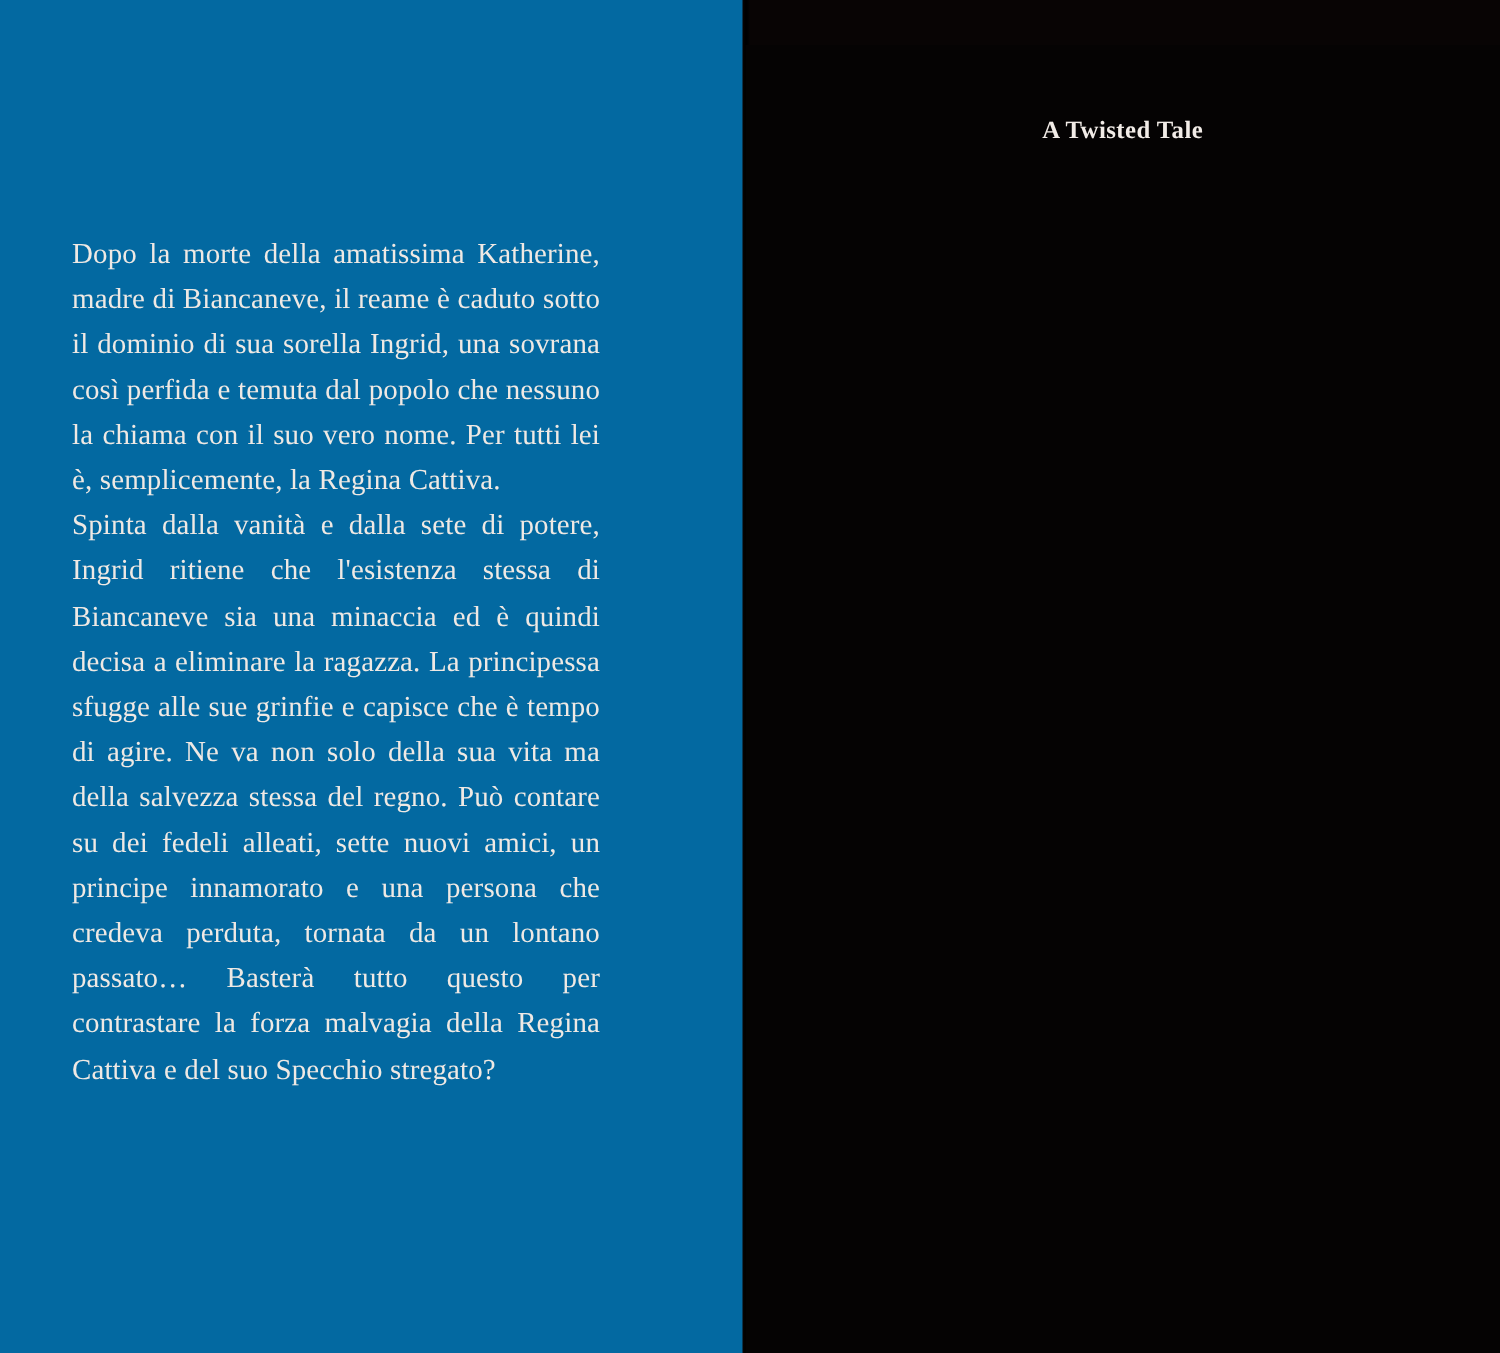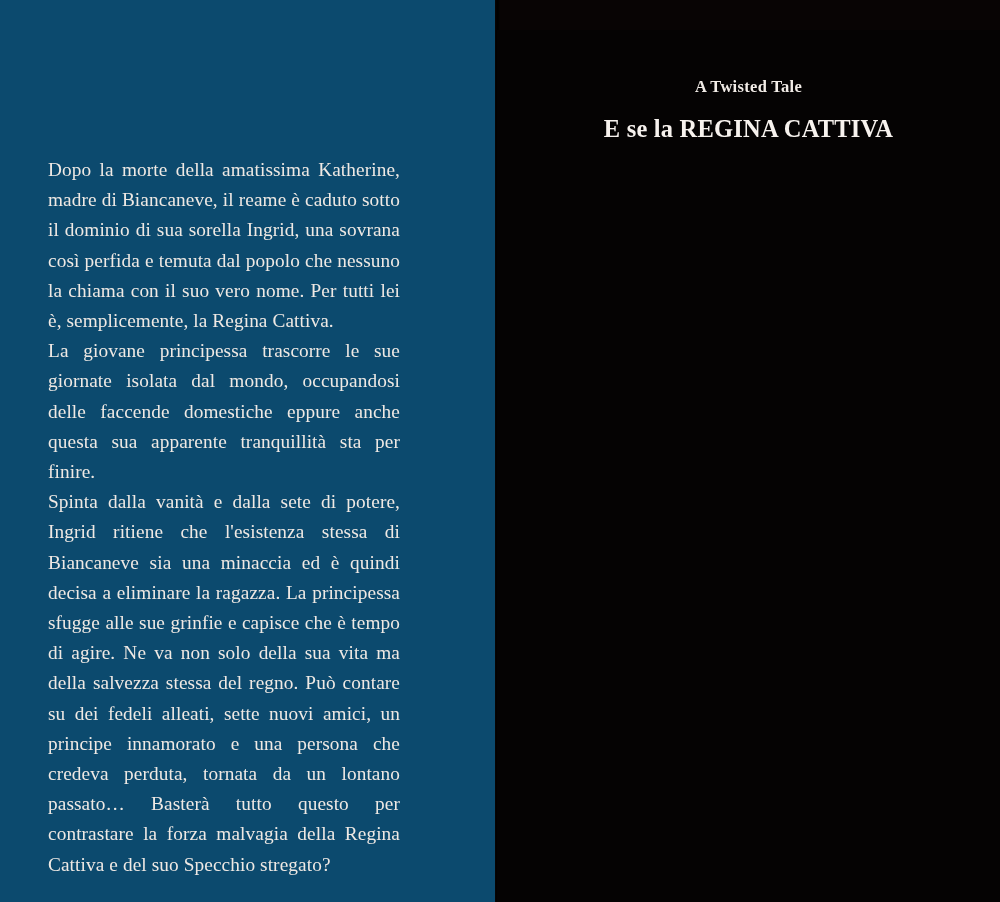--- a/index.html
+++ b/index.html
@@ -18,21 +18,21 @@
     width: 1000px;
     height: 902px;
     background: #080404;
     display: flex;
   }
   
   .panel-left {
     position: relative;
     width: 497px;
     height: 902px;
-    background: #0c4a6e;
+    background: #0369a1;
     box-sizing: border-box;
   }
   .gutter {
     position: absolute;
     left: 495px;
     top: 0;
     width: 5px;
     height: 902px;
     background: linear-gradient(to right, #0a0504 0%, #000000 40%, #000000 60%, #070404 100%);
   }
@@ -91,29 +91,27 @@
   }
 </style>
 </head>
 <body>
 
 <div class="spread">
 
   <div class="panel-left">
     <div class="blurb-left">
       <p>Dopo la morte della amatissima Katherine, madre di Biancaneve, il reame è caduto sotto il dominio di sua sorella Ingrid, una sovrana così perfida e temuta dal popolo che nessuno la chiama con il suo vero nome. Per tutti lei è, semplicemente, la Regina Cattiva.</p>
-      <p>La giovane principessa trascorre le sue giornate isolata dal mondo, occupandosi delle faccende domestiche eppure anche questa sua apparente tranquillità sta per finire.</p>
       <p>Spinta dalla vanità e dalla sete di potere, Ingrid ritiene che l'esistenza stessa di Biancaneve sia una minaccia ed è quindi decisa a eliminare la ragazza. La principessa sfugge alle sue grinfie e capisce che è tempo di agire. Ne va non solo della sua vita ma della salvezza stessa del regno. Può contare su dei fedeli alleati, sette nuovi amici, un principe innamorato e una persona che credeva perduta, tornata da un lontano passato… Basterà tutto questo per contrastare la forza malvagia della Regina Cattiva e del suo Specchio stregato?</p>
     </div>
   </div>
 
   <div class="gutter"></div>
 
   <div class="panel-right">
 
     <div class="series-kicker">A Twisted Tale</div>
 
     <div class="cover-title">
-      <span class="line">E se la REGINA CATTIVA</span>
     </div>
 
   </div>
 </div>
 
 </body></html>

